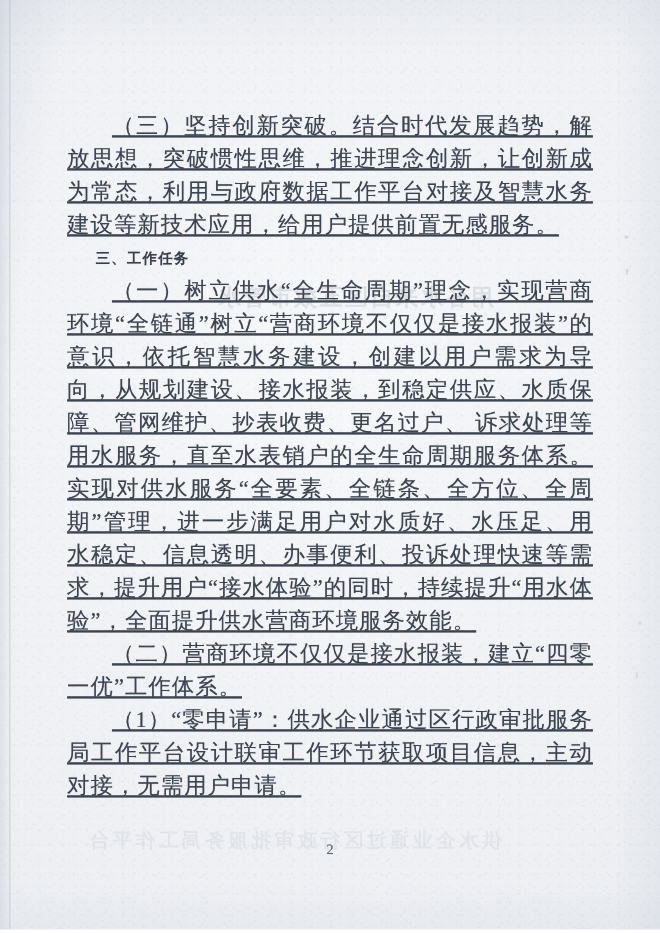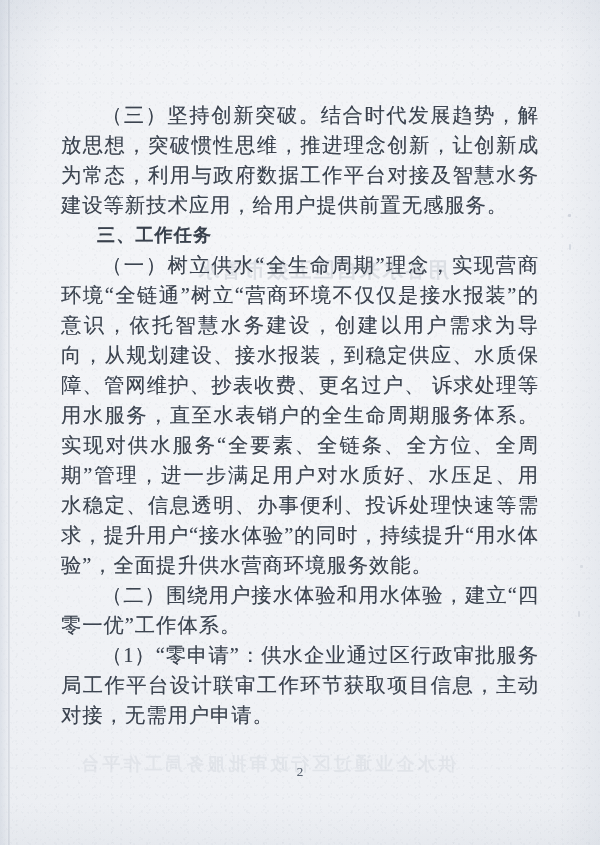--- a/index.html
+++ b/index.html
@@ -86,27 +86,27 @@
     text-align: justify;
     text-justify: inter-character;
     -webkit-font-smoothing: antialiased;
   }
   .para {
     margin: 0;
     white-space: pre-wrap;
     text-align: justify;
     text-justify: inter-character;
   }
-  .para.indent { text-indent: 2em; }
+  .para.indent { text-indent: 2em; text-decoration: underline; }
   .para.heading {
     text-indent: 2em;
     font-family: Liberation Serif, serif;
     font-weight: 700;
     letter-spacing: 1.2px;
-    font-size: 18px;
+    font-size: 13px;
     color: #39414d;
   }
   .para.last-line-left { text-align: left; }
 
   
   #doc-body, #page-number {
     text-shadow: 0 0 .65px rgba(60,68,80,.42);
   }
 
   
@@ -172,20 +172,20 @@
 
   <div class="speck" style="left:568px; top:214px; width:3px; height:3px;"></div>
   <div class="speck" style="left:569px; top:244px; width:2px; height:6px; opacity:.45;"></div>
   <div class="speck" style="left:580px; top:565px; width:3px; height:3px; opacity:.40;"></div>
   <div class="speck" style="left:578px; top:611px; width:2px; height:6px; opacity:.42;"></div>
 
   <div id="doc-body">
     <p class="para indent">（三）坚持创新突破。结合时代发展趋势，解放思想，突破惯性思维，推进理念创新，让创新成为常态，利用与政府数据工作平台对接及智慧水务建设等新技术应用，给用户提供前置无感服务。</p>
     <p class="para heading">三、工作任务</p>
     <p class="para indent">（一）树立供水“全生命周期”理念，实现营商环境“全链通”树立“营商环境不仅仅是接水报装”的意识，依托智慧水务建设，创建以用户需求为导向，从规划建设、接水报装，到稳定供应、水质保障、管网维护、抄表收费、更名过户、 诉求处理等用水服务，直至水表销户的全生命周期服务体系。实现对供水服务“全要素、全链条、全方位、全周期”管理，进一步满足用户对水质好、水压足、用水稳定、信息透明、办事便利、投诉处理快速等需求，提升用户“接水体验”的同时，持续提升“用水体验”，全面提升供水营商环境服务效能。</p>
-    <p class="para indent">（二）围绕用户接水体验和用水体验，建立“四零一优”工作体系。</p>
+    <p class="para indent">（二）营商环境不仅仅是接水报装，建立“四零一优”工作体系。</p>
     <p class="para indent">（1）“零申请”：供水企业通过区行政审批服务局工作平台设计联审工作环节获取项目信息，主动对接，无需用户申请。</p>
 
   </div>
 
   <div id="page-number">2</div>
 
 </div>
 
 </body></html>

